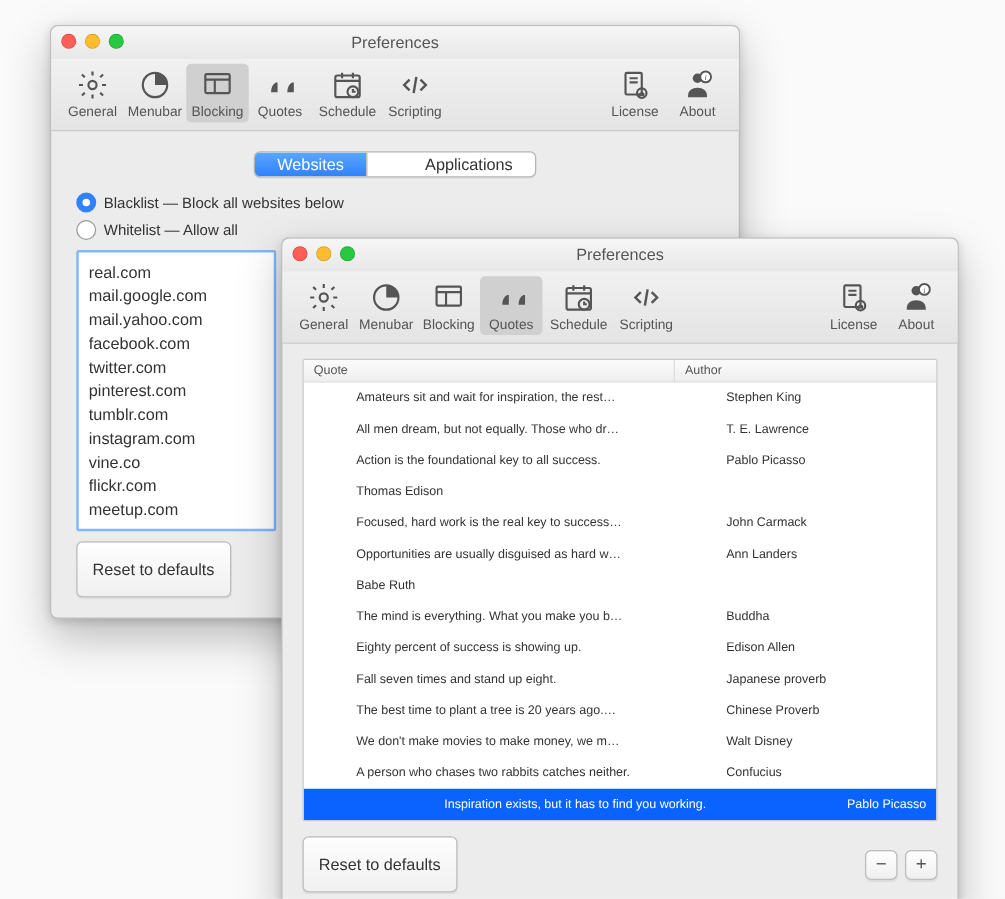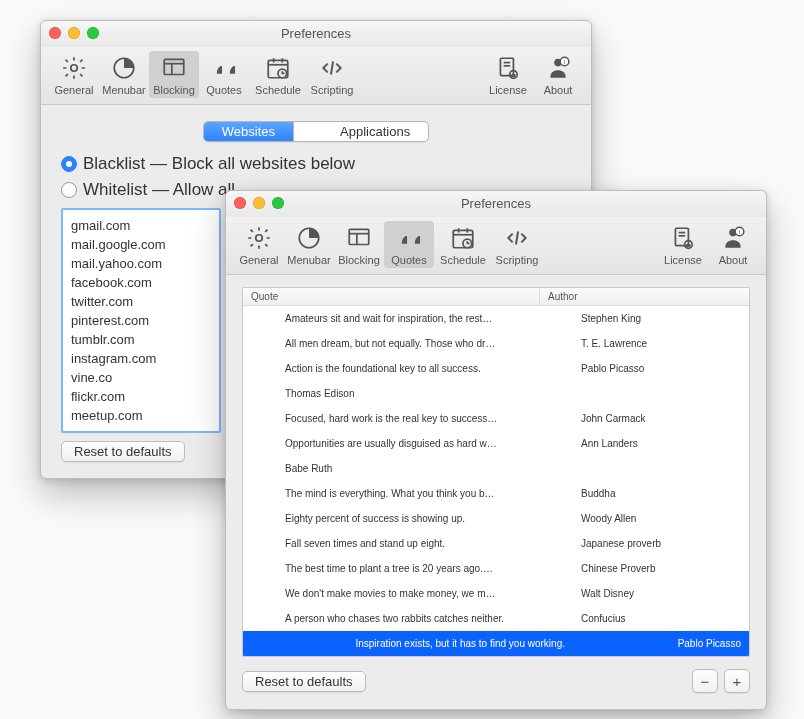--- a/index.html
+++ b/index.html
@@ -115,21 +115,21 @@
   .seg > div:last-child { border-right:none;}
   .seg .on {
     background: linear-gradient(#5aa6ff,#2f82ff);
     color: #fff;
   }
   .radio-row {
     display: flex;
     align-items: center;
     gap: 6px;
     margin: 4px 0 6px 4px;
-    font-size: 17px;
+    font-size: 12px;
     color: #333;
   }
   .radio {
     width: 14px; height: 14px;
     border-radius: 50%;
     border: 1px solid #999;
     background: #fff;
     position: relative;
     flex-shrink: 0;
   }
@@ -154,21 +154,21 @@
     font-size: 13px;
     line-height: 19px;
     color: #333;
     margin: 8px 0 8px 4px;
   }
   .btn {
     display: inline-block;
     background: linear-gradient(#fefefe,#f0f0f0);
     border: 1px solid #bcbcbc;
     border-radius: 5px;
-    padding: 2px 12px;
+    padding: 14px 12px;
     font-size: 13px;
     color: #333;
     box-shadow: 0 1px 0 rgba(255,255,255,0.6) inset, 0 1px 1px rgba(0,0,0,0.07);
   }
   
   .table-wrap {
     border: 1px solid #c9c9c9;
     border-radius: 2px;
     background: #fff;
     overflow: hidden;
@@ -323,21 +323,21 @@
     </div>
     <div class="radio-row">
       <div class="radio on"></div>
       <span>Blacklist — Block all websites below</span>
     </div>
     <div class="radio-row">
       <div class="radio"></div>
       <span>Whitelist — Allow all</span>
     </div>
     <div class="list-box" id="sites">
-        <div>gmail.com</div>
+        <div>real.com</div>
         <div>mail.google.com</div>
         <div>mail.yahoo.com</div>
         <div>facebook.com</div>
         <div>twitter.com</div>
         <div>pinterest.com</div>
         <div>tumblr.com</div>
         <div>instagram.com</div>
         <div>vine.co</div>
         <div>flickr.com</div>
         <div>meetup.com</div>
@@ -467,26 +467,26 @@
             <div class="td col-author">John Carmack</div>
           </div>
           <div class="trow">
             <div class="td col-quote">Opportunities are usually disguised as hard w…</div>
             <div class="td col-author">Ann Landers</div>
           </div>
           <div class="trow">
             <div class="td col-author">Babe Ruth</div>
           </div>
           <div class="trow">
-            <div class="td col-quote">The mind is everything. What you think you b…</div>
+            <div class="td col-quote">The mind is everything. What you make you b…</div>
             <div class="td col-author">Buddha</div>
           </div>
           <div class="trow">
             <div class="td col-quote">Eighty percent of success is showing up.</div>
-            <div class="td col-author">Woody Allen</div>
+            <div class="td col-author">Edison Allen</div>
           </div>
           <div class="trow">
             <div class="td col-quote">Fall seven times and stand up eight.</div>
             <div class="td col-author">Japanese proverb</div>
           </div>
           <div class="trow">
             <div class="td col-quote">The best time to plant a tree is 20 years ago.…</div>
             <div class="td col-author">Chinese Proverb</div>
           </div>
           <div class="trow">

